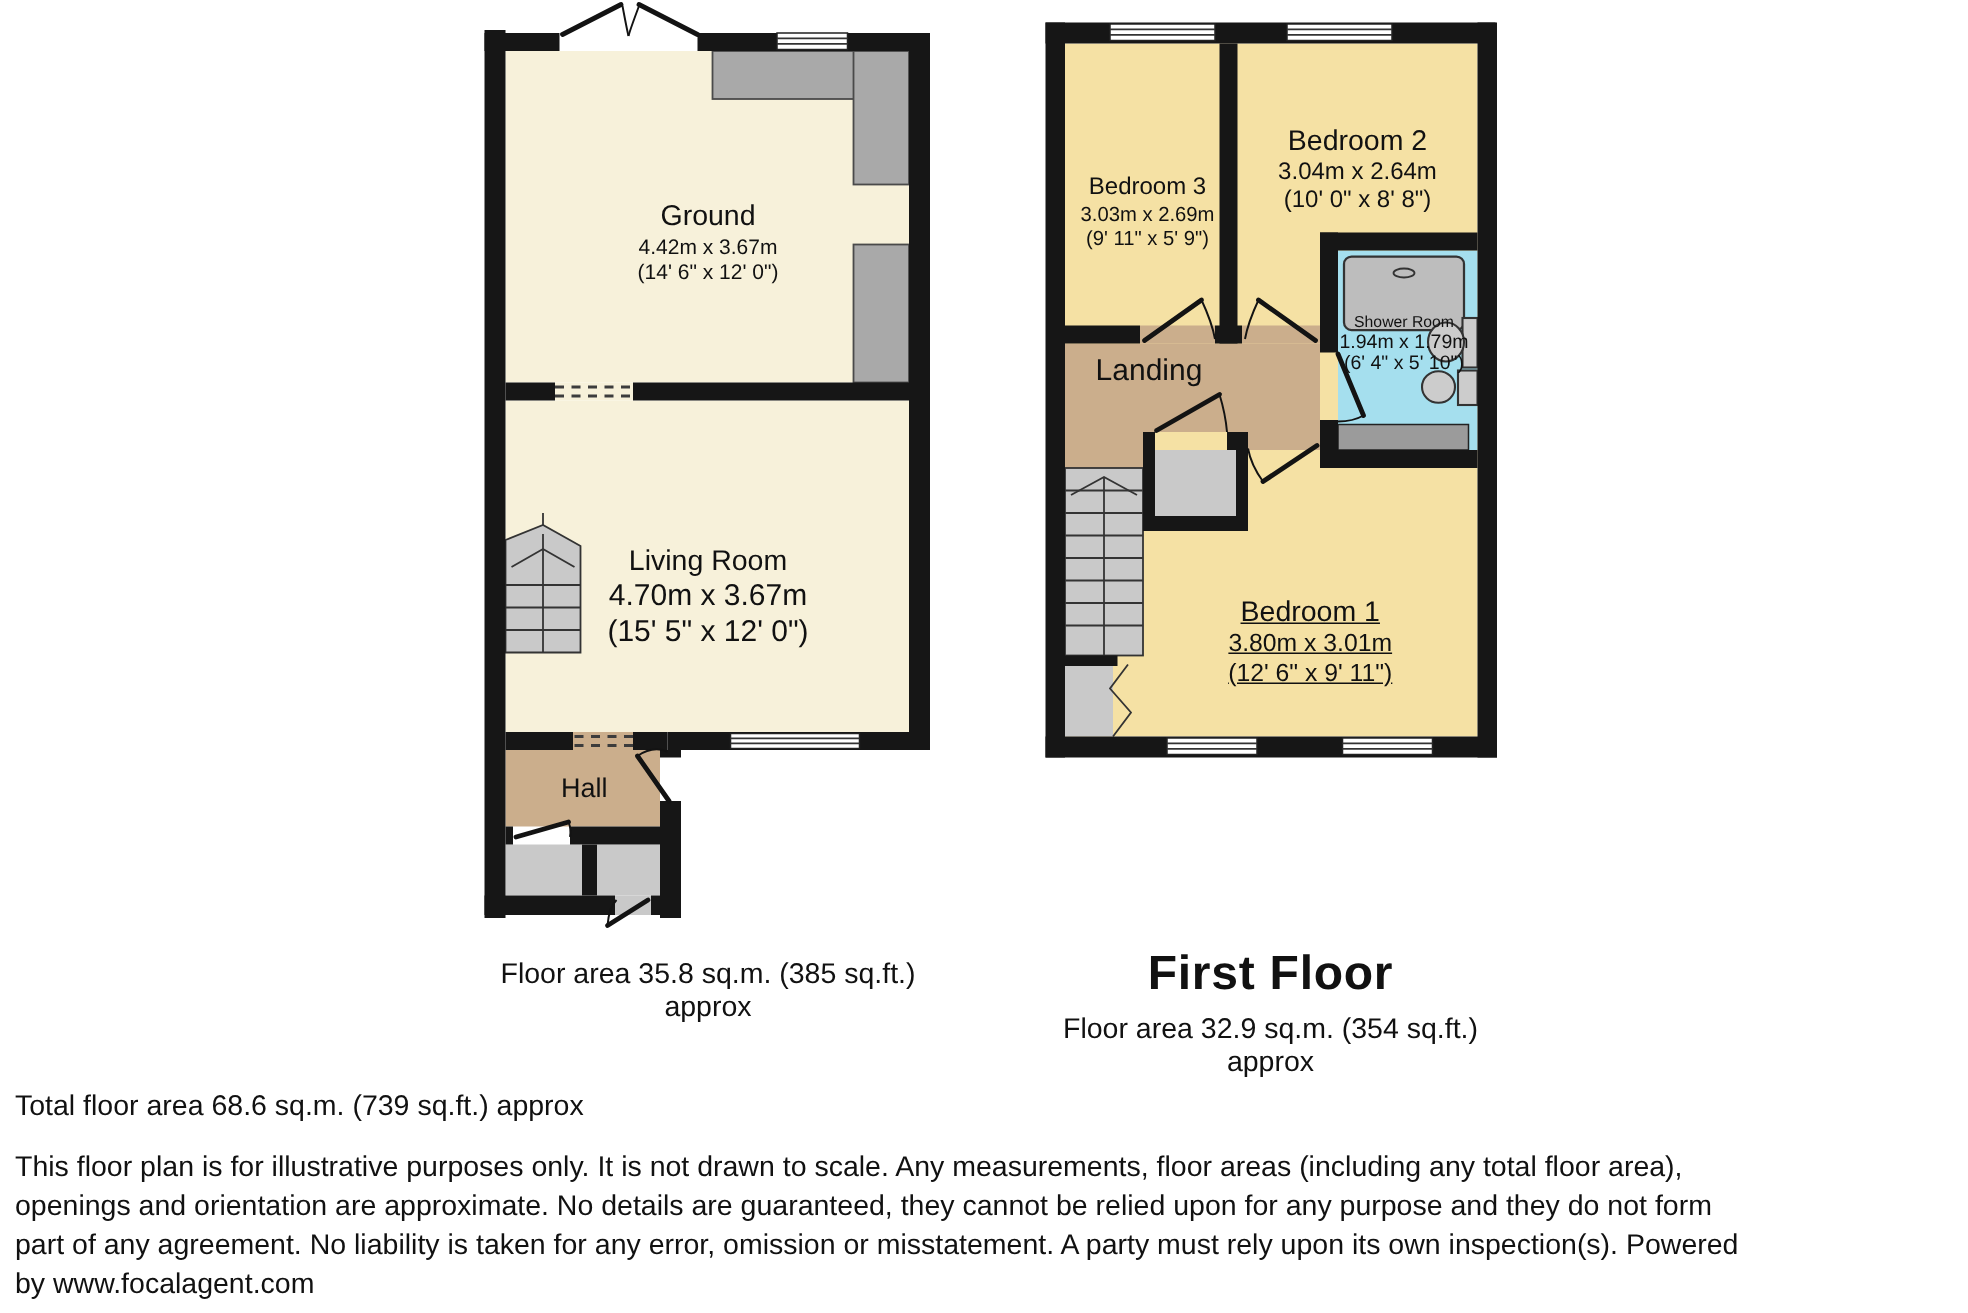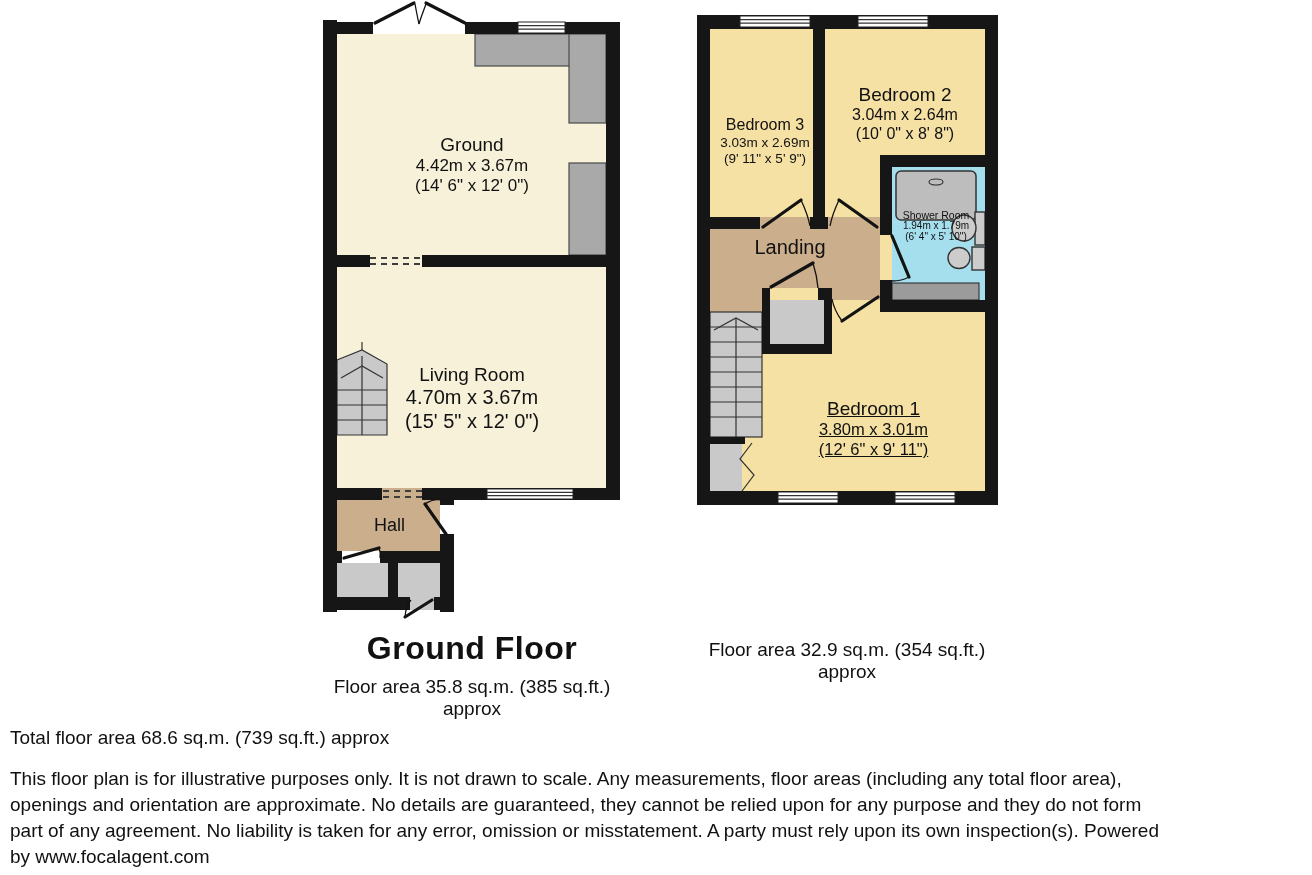--- a/index.html
+++ b/index.html
@@ -22,33 +22,33 @@
   .thin{stroke:#333;stroke-width:1.2;fill:none;}
   .leaf{stroke:#131313;stroke-width:3.2;fill:none;stroke-linecap:round;}
   .arc{stroke:#131313;stroke-width:1.3;fill:none;}
   .dash{stroke:#3c3c3c;stroke-width:2;stroke-dasharray:6 5;fill:none;}
   .gline{stroke:#333;stroke-width:1.2;fill:none;}
 
   .room-label{position:absolute;text-align:center;line-height:1.18;color:#111;}
   .room-label .nm{display:block;}
   .room-label .dim{display:block;}
   .lbl-kitchen{left:55px;top:134px;width:190px;font-size:19px;}
-  .lbl-kitchen .dim{font-size:17px;}
+  .lbl-kitchen .dim{font-size:14px;}
   .lbl-living{left:55px;top:364px;width:190px;font-size:19px;}
   .lbl-living .dim{font-size:20px;}
   .lbl-hall{left:25px;top:515px;width:85px;font-size:18px;}
   .lbl-bed3{left:12px;top:116px;width:114px;font-size:16px;}
   .lbl-bed3 .dim{font-size:13.5px;}
   .lbl-bed2{left:129px;top:84px;width:160px;font-size:19px;}
   .lbl-bed2 .dim{font-size:16px;}
   .lbl-bed1{left:95px;top:398px;width:165px;font-size:19px;text-decoration:underline;}
   .lbl-bed1 .dim{font-size:16.5px;}
   .lbl-shower{left:197px;top:210px;width:86px;font-size:10.5px;line-height:1.05;}
-  .lbl-shower .dim{font-size:10px;}
-  .lbl-landing{left:15px;top:236px;width:110px;font-size:20px;padding-left:24px;}
+  .lbl-shower .dim{font-size:13px;}
+  .lbl-landing{left:15px;top:236px;width:110px;font-size:20px;}
 
   .caption{position:absolute;text-align:center;}
   .cap-title{font-size:32px;font-weight:bold;letter-spacing:0.5px;}
   .cap-area{font-size:19px;text-align:center;}
   .cap-ground{left:322px;top:630px;width:300px;}
   .cap-first{left:696px;top:630px;width:302px;}
   .cap-area-row{margin-top:9px;}
   .footer-total{position:absolute;left:10px;top:727px;font-size:19px;white-space:nowrap;}
   .footer-disclaimer{position:absolute;left:10px;top:766px;font-size:19px;line-height:26px;}
   .footer-disclaimer div{white-space:nowrap;}
@@ -265,25 +265,25 @@
       <span class="nm">Landing</span>
     </div>
     <div class="room-label lbl-bed1">
       <span class="nm">Bedroom 1</span>
       <span class="dim">3.80m x 3.01m</span>
       <span class="dim">(12' 6" x 9' 11")</span>
     </div>
   </div>
 
   <div class="caption cap-ground">
-    <div class="cap-title">Ground Floor</div>
     <div class="cap-area cap-area-row">Floor area 35.8 sq.m. (385 sq.ft.)</div>
     <div class="cap-area">approx</div>
   </div>
   <div class="caption cap-first">
+    <div class="cap-title">First Floor</div>
     <div class="cap-area cap-area-row">Floor area 32.9 sq.m. (354 sq.ft.)</div>
     <div class="cap-area">approx</div>
   </div>
 
   <div class="footer-total">Total floor area 68.6 sq.m. (739 sq.ft.) approx</div>
   <div class="footer-disclaimer">
     <div>This floor plan is for illustrative purposes only. It is not drawn to scale. Any measurements, floor areas (including any total floor area),</div>
     <div>openings and orientation are approximate. No details are guaranteed, they cannot be relied upon for any purpose and they do not form</div>
     <div>part of any agreement. No liability is taken for any error, omission or misstatement. A party must rely upon its own inspection(s). Powered</div>
     <div>by www.focalagent.com</div>

